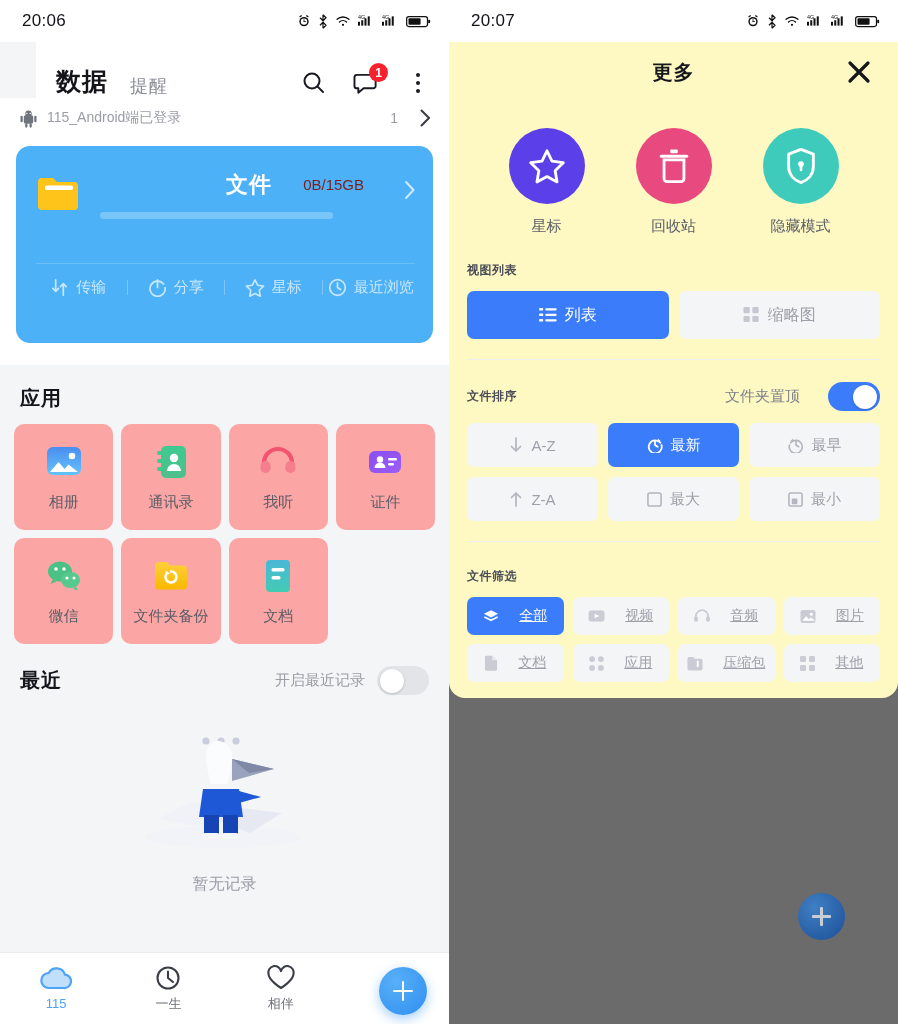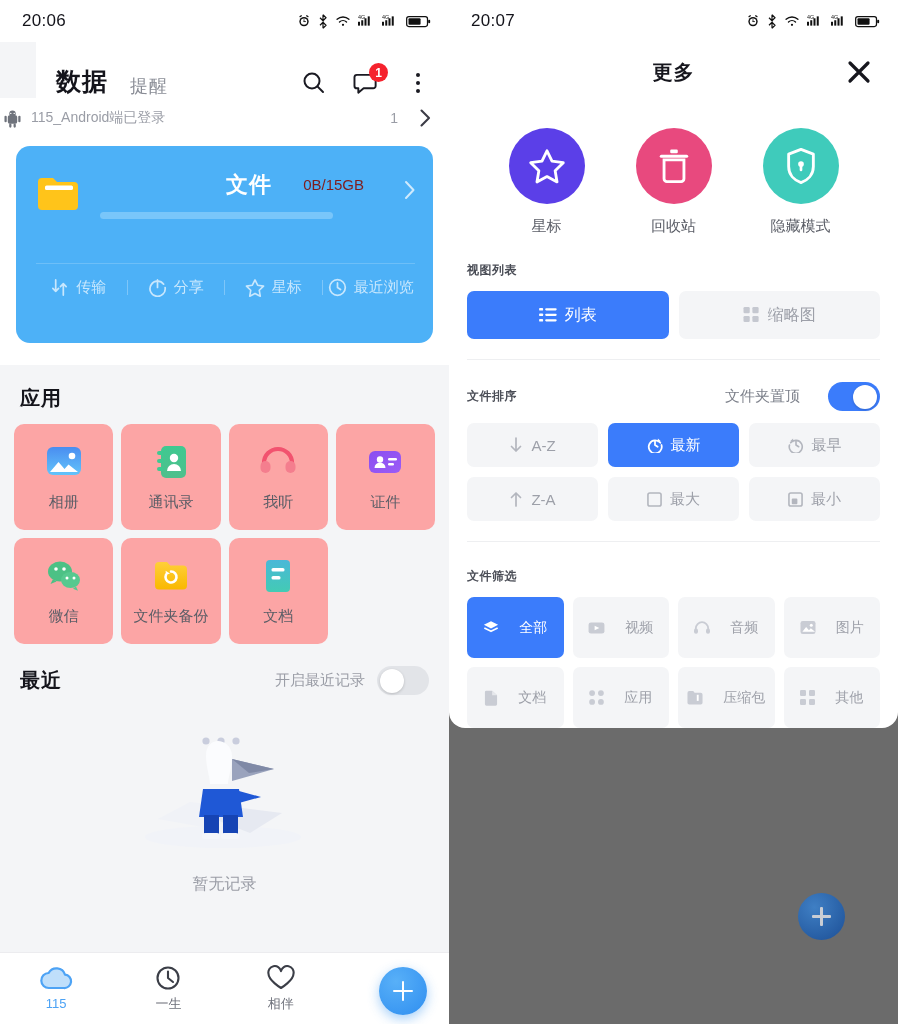--- a/index.html
+++ b/index.html
@@ -40,21 +40,21 @@
     background:#f5222d; color:#fff; border-radius:10px; font-size:12px;
     display:flex; align-items:center; justify-content:center; padding:0 5px;
     font-weight:600;
   }
   .kebab { display:flex; flex-direction:column; gap:4px; align-items:center;}
   .kebab i { width:4px; height:4px; border-radius:50%; background:#1a1a22; display:block;}
 
   
   .device-row {
     background:#fff; height: 40px; display:flex; align-items:center;
-    padding: 0 18px 0 4px; gap: 10px;
+    padding: 0 18px 0 20px; gap: 10px;
   }
   .device-name { font-size: 14px; color:#9a9da6; }
   .device-count { margin-left:auto; font-size: 14px; color:#9a9da6; margin-right: 12px;}
   .chev { color:#3c3c46; font-size:18px; }
 
   
   .card-wrap { background:#fff; padding: 8px 16px 22px 16px; }
   .blue-card {
     background:#4db1f7; border-radius: 14px; height: 197px;
     padding: 24px 18px 0 20px; position: relative;
@@ -113,21 +113,22 @@
     display:flex; align-items:center; justify-content:center;
     box-shadow:0 4px 12px rgba(60,150,240,.45);
   }
   .fab::before, .fab::after { content:""; position:absolute; background:#fff; border-radius:1px;}
   .fab::before { width:20px; height:2.5px; }
   .fab::after  { width:2.5px; height:20px; }
 
   
   .sheet {
     position:absolute; left:0; top:0; width:449px;
-    background:#ffffff; border-bottom-left-radius:16px; border-bottom-right-radius:16px;
+    background:#fef9c3; border-bottom-left-radius:16px; border-bottom-right-radius:16px;
+    padding-bottom: 16px;
   }
   .sheet-header { height:60px; display:flex; align-items:center; justify-content:center; position:relative;}
   .sheet-title { font-size:20px; font-weight:700; color:#16161d; letter-spacing:1px;}
   .sheet-close { position:absolute; right:26px; top:17px; width:26px; height:26px;}
   .circles { display:flex; padding: 26px 34px 0 34px; }
   .circle-item { flex:1; display:flex; flex-direction:column; align-items:center; gap:13px;}
   .circle {
     width:76px; height:76px; border-radius:50%;
     display:flex; align-items:center; justify-content:center;
   }
@@ -144,21 +145,21 @@
     flex:1; height:48px; border-radius:7px; background:#f4f5f7;
     display:flex; align-items:center; justify-content:center; gap:8px;
     font-size:16px; color:#9da0a9;
   }
   .pill.active { background:#3b7cfb; color:#fff; }
   .pill.sm { font-size:15px; height:44px; }
   .hr { height:1px; background:#eeeff1; margin: 20px 0 0 0;}
 
   .grid3 { display:grid; grid-template-columns: repeat(3,1fr); gap:10px; }
   .grid4 { display:grid; grid-template-columns: repeat(4,1fr); gap:9px; }
-  .grid4 .pill { font-size:14px; height:61px; gap:20px;}
+  .grid4 .pill { font-size:14px; height:38px; gap:20px;text-decoration:underline;}
 
   .r-fab {
     position:absolute; right:53px; bottom:84px; width:47px; height:47px; border-radius:50%;
     background: radial-gradient(circle at 35% 30%, #3f7fc4, #1c4f96);
     display:flex; align-items:center; justify-content:center;
   }
   .r-fab::before, .r-fab::after { content:""; position:absolute; background:#c9cdd4; border-radius:1px;}
   .r-fab::before { width:19px; height:2.5px; }
   .r-fab::after  { width:2.5px; height:19px; }
 </style>

